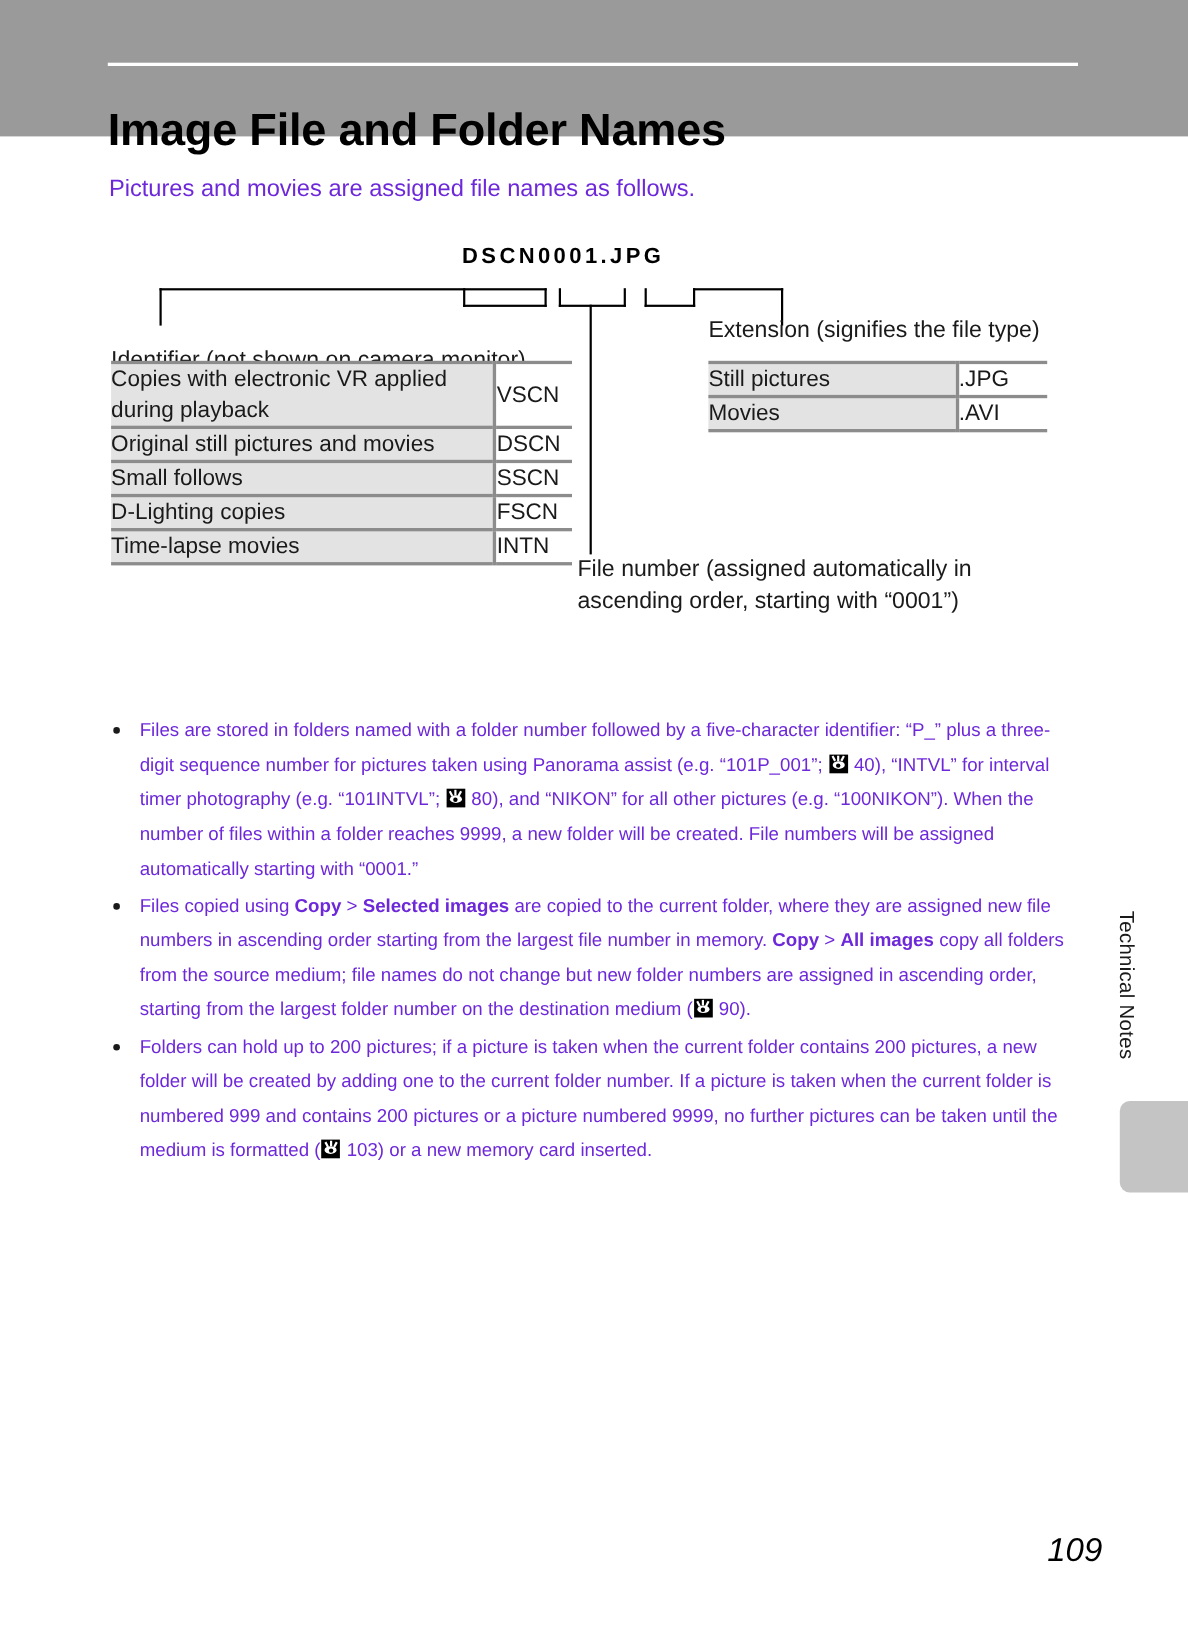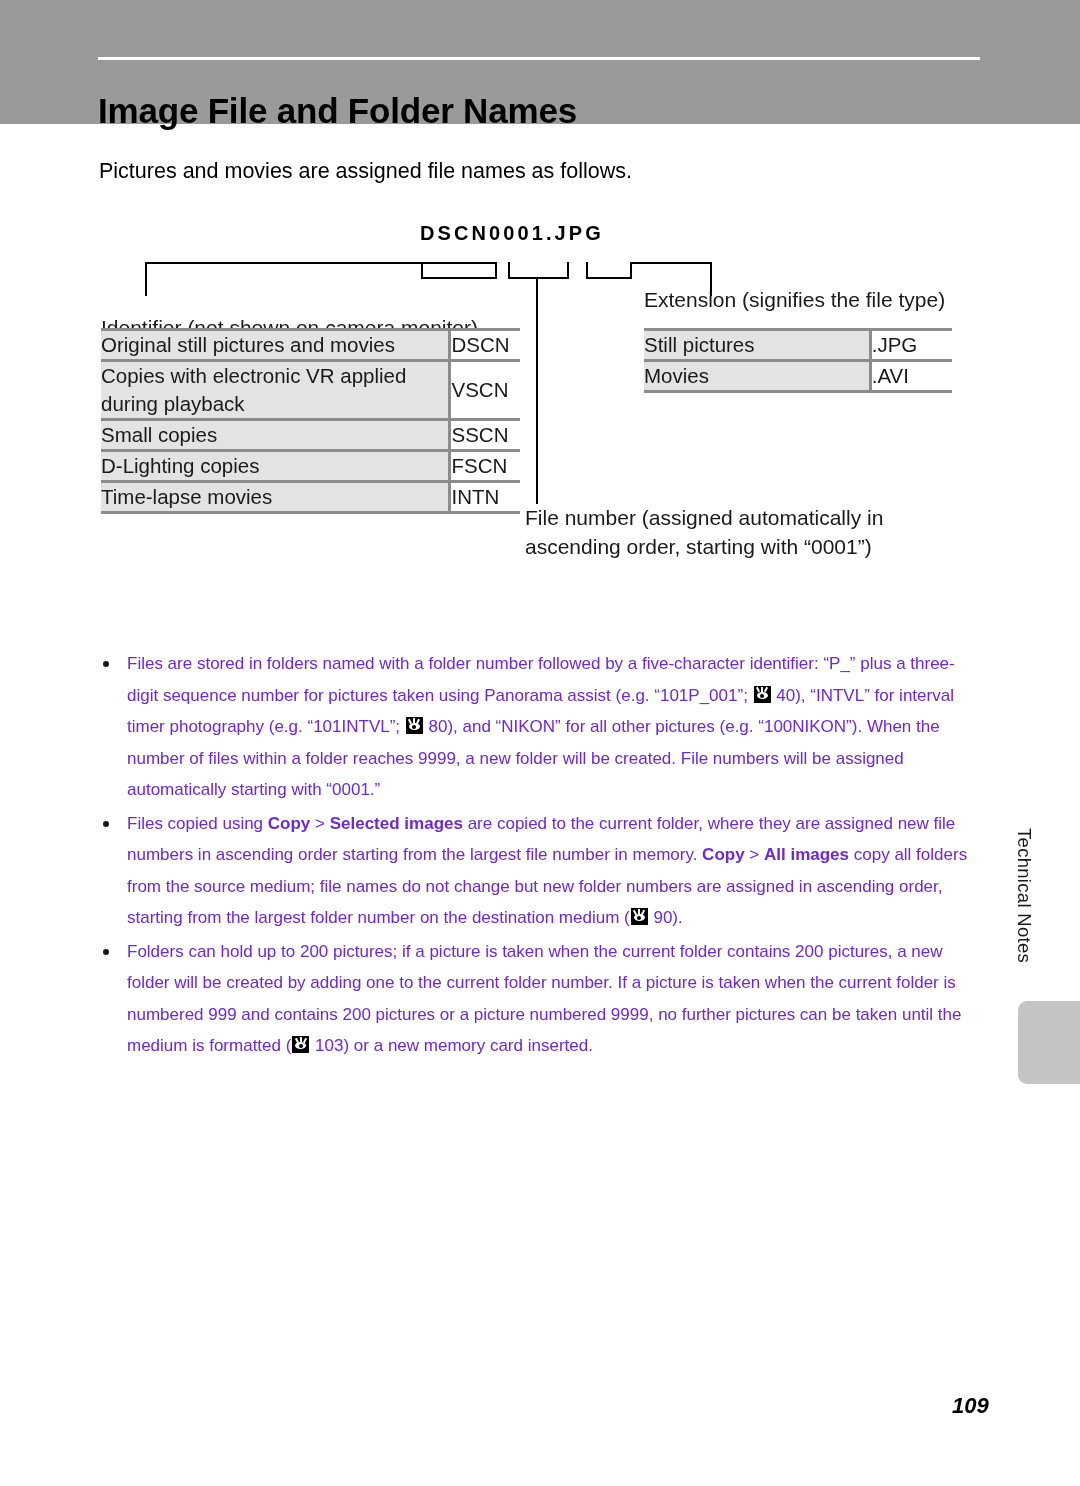--- a/index.html
+++ b/index.html
@@ -30,34 +30,34 @@
     left: 98px;
     top: 57px;
     width: 882px;
     height: 3px;
     background: #ffffff;
   }
   .page-title {
     position: absolute;
     left: 98px;
     top: 68px;
-    font-size: 35px;
+    font-size: 41px;
     font-weight: bold;
     letter-spacing: -0.2px;
     color: #000000;
     white-space: nowrap;
   }
 
   
   .intro {
     position: absolute;
     left: 99px;
     top: 137px;
     font-size: 21.5px;
-    color: #000000;
+    color: #6d28d9;
     white-space: nowrap;
   }
 
   
   .diagram {
     position: absolute;
     left: 0;
     top: 0;
     width: 1080px;
     height: 1486px;
@@ -235,22 +235,22 @@
     height: 83px;
     background: #c4c4c4;
     border-radius: 9px 0 0 9px;
   }
 
   
   .page-number {
     position: absolute;
     left: 952px;
     top: 1393px;
-    font-size: 22px;
-    font-weight: bold;
+    font-size: 30px;
+    font-weight: normal;
     font-style: italic;
     color: #000000;
   }
 </style>
 </head>
 <body>
 
 <div class="header-band"></div>
 <div class="header-rule"></div>
 <h1 class="page-title">Image File and Folder Names</h1>
@@ -279,29 +279,29 @@
   <span class="vline" style="left:710px; top:262px; height:34px;"></span>
 </div>
 
 <div class="lbl-identifier">Identifier (not shown on camera monitor)</div>
 <div class="lbl-extension">Extension (signifies the file type)</div>
 <div class="lbl-filenumber">File number (assigned automatically in ascending order, starting with “0001”)</div>
 
 <table class="tbl tbl-left">
   <tbody>
       <tr>
+        <td class="cell-label">Copies with electronic VR applied during playback</td>
+        <td class="cell-code">VSCN</td>
+      </tr>
+      <tr>
         <td class="cell-label">Original still pictures and movies</td>
         <td class="cell-code">DSCN</td>
       </tr>
       <tr>
-        <td class="cell-label">Copies with electronic VR applied during playback</td>
-        <td class="cell-code">VSCN</td>
-      </tr>
-      <tr>
-        <td class="cell-label">Small copies</td>
+        <td class="cell-label">Small follows</td>
         <td class="cell-code">SSCN</td>
       </tr>
       <tr>
         <td class="cell-label">D-Lighting copies</td>
         <td class="cell-code">FSCN</td>
       </tr>
       <tr>
         <td class="cell-label">Time-lapse movies</td>
         <td class="cell-code">INTN</td>
       </tr>

